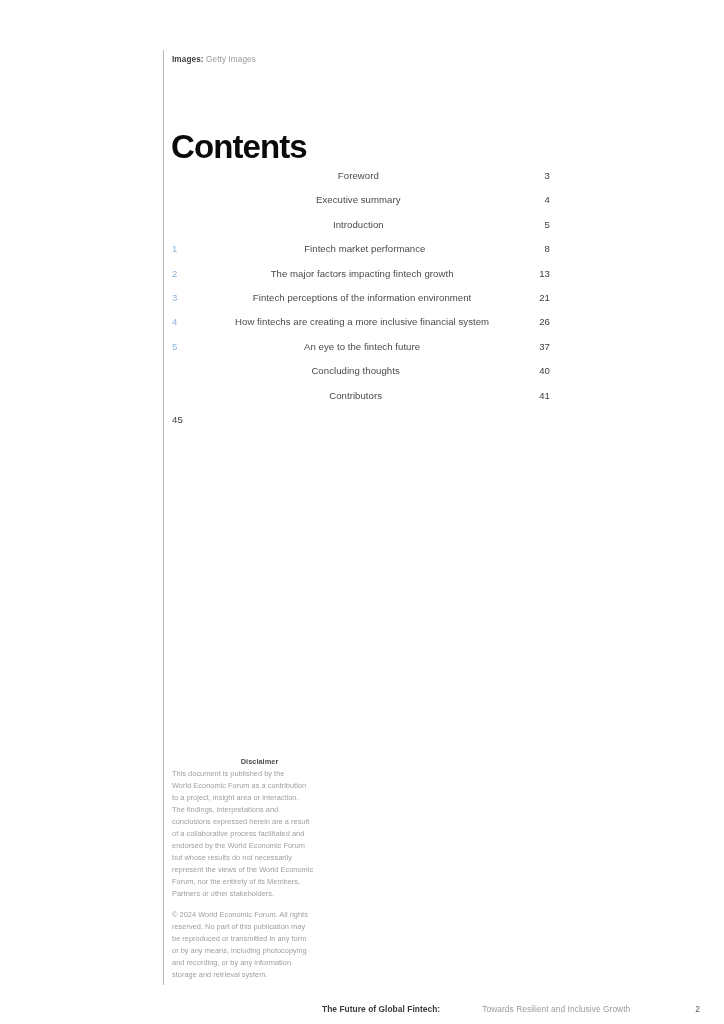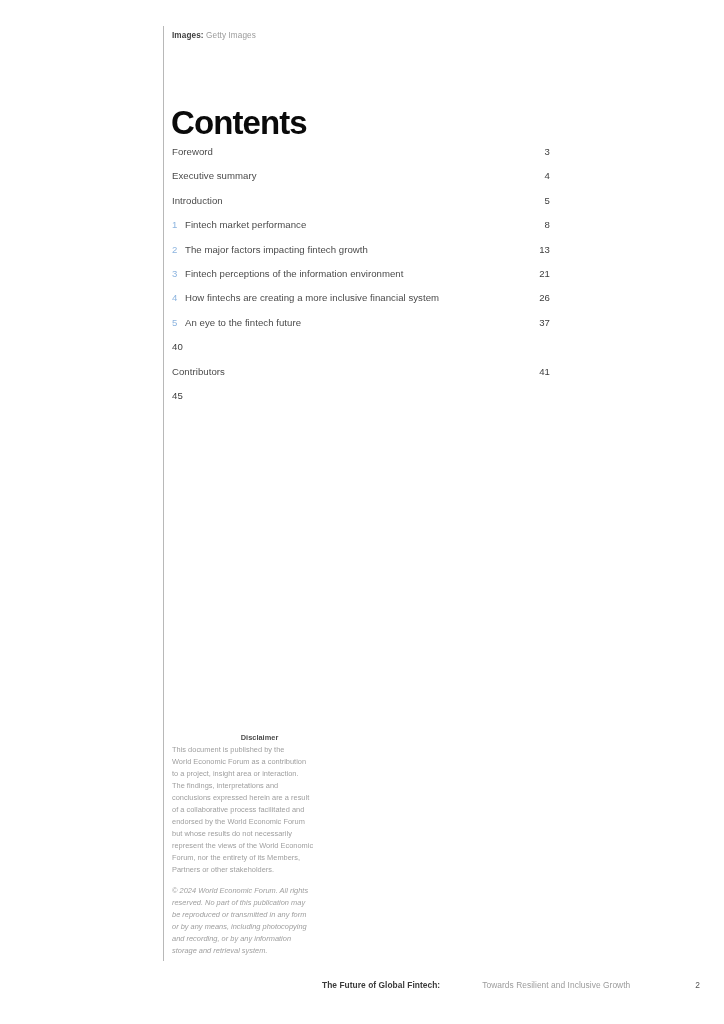--- a/index.html
+++ b/index.html
@@ -13,20 +13,21 @@
     position: relative;
     font-family: "Liberation Sans", sans-serif;
     -webkit-font-smoothing: antialiased;
   }
 
   
   .page {
     position: absolute;
     inset: 0;
     background: #ffffff;
+    margin-top: 24px;
   }
 
   
   .content-rule {
     position: absolute;
     left: 163px;
     top: 26px;
     width: 1px;
     height: 935px;
     background: #b8b8b8;
@@ -85,20 +86,21 @@
     font-weight: 400;
   }
   .toc-num.is-empty {
     width: 0;
     flex: 0 0 0;
   }
   .toc-label {
     flex: 1 1 auto;
     color: #4a4a4a;
     white-space: nowrap;
+    text-align: center;
   }
   .toc-page {
     flex: 0 0 auto;
     text-align: right;
     color: #3d3d3d;
     font-size: 9.6px;
   }
 
   
   .disclaimer {
@@ -116,21 +118,20 @@
     color: #4d4d4d;
     display: block;
     text-align: center;
   }
   .disclaimer-para {
     display: block;
     white-space: pre-line;
   }
   .disclaimer-para + .disclaimer-para {
     margin-top: 9px;
-    font-style: italic;
   }
 
   
   .footer {
     position: absolute;
     left: 0;
     top: 980px;
     width: 724px;
     font-size: 8.4px;
     letter-spacing: 0.05px;
@@ -218,20 +219,21 @@
     </div>
 
     <div class="toc-row">
       <span class="toc-num">5</span>
       <span class="toc-label">An eye to the fintech future</span>
       <span class="toc-page">37</span>
     </div>
 
     <div class="toc-row">
       <span class="toc-num is-empty"></span>
+      <span class="toc-label">Concluding thoughts</span>
       <span class="toc-page">40</span>
     </div>
 
     <div class="toc-row">
       <span class="toc-num is-empty"></span>
       <span class="toc-label">Contributors</span>
       <span class="toc-page">41</span>
     </div>
 
     <div class="toc-row">

